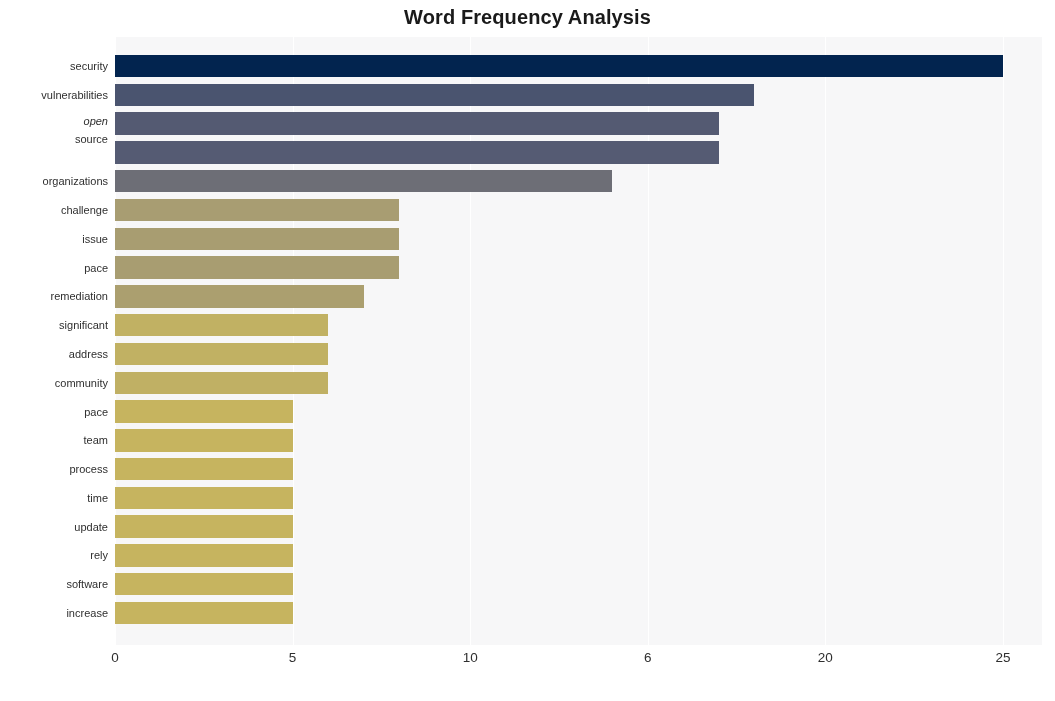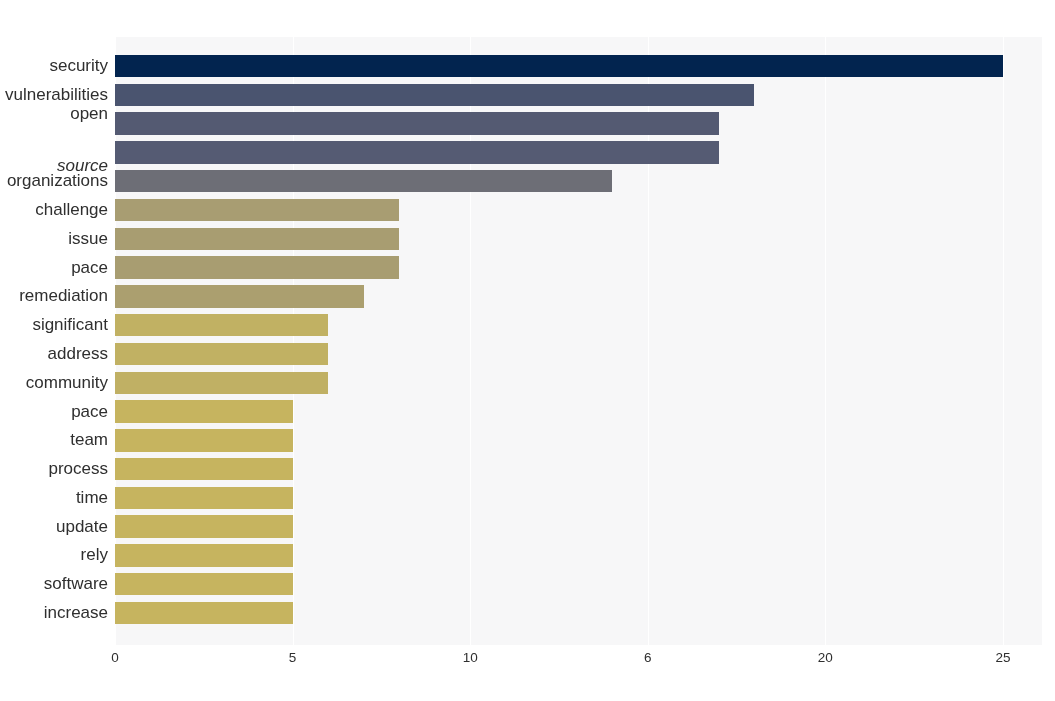--- a/index.html
+++ b/index.html
@@ -80,21 +80,21 @@
     left: 0;
     top: 37px;
     width: 108px;
     height: 608px;
   }
   .ytick {
     position: absolute;
     right: 0;
     width: 108px;
     text-align: right;
-    font-size: 17px;
+    font-size: 11px;
     color: #2f2f2f;
     white-space: nowrap;
     line-height: 14px;
   }
 
   
   #xtick-layer {
     position: absolute;
     left: 115px;
     top: 650px;
@@ -118,20 +118,21 @@
     text-align: center;
     font-size: 14px;
     color: #2f2f2f;
   }
 </style>
 </head>
 <body>
 
 <div id="figure">
 
+  <div id="chart-title">Word Frequency Analysis</div>
 
   <div id="plot-area">
     <div id="grid-layer">
         <div class="gridline-v" style="left: 0px;"></div>
         <div class="gridline-v" style="left: 177.586px;"></div>
         <div class="gridline-v" style="left: 355.172px;"></div>
         <div class="gridline-v" style="left: 532.759px;"></div>
         <div class="gridline-v" style="left: 710.345px;"></div>
         <div class="gridline-v" style="left: 887.931px;"></div>
       </div>
@@ -195,22 +196,22 @@
         </div>
         <div class="bar-row" style="top: 564.818px; height: 22.4545px;">
           <div class="bar" title="increase: 5" style="width: 177.586px; background: rgb(198, 180, 95);"></div>
         </div>
       </div>
   </div>
 
   <div id="ytick-layer">
       <div class="ytick" style="top: 22.0758px;">security</div>
       <div class="ytick" style="top: 50.8636px;">vulnerabilities</div>
-      <div class="ytick" style="top: 70px;">open</div>
-      <div class="ytick" style="top: 122px; font-style: italic;">source</div>
+      <div class="ytick" style="top: 77px; font-style: italic;">open</div>
+      <div class="ytick" style="top: 95px;">source</div>
       <div class="ytick" style="top: 137.227px;">organizations</div>
       <div class="ytick" style="top: 166.015px;">challenge</div>
       <div class="ytick" style="top: 194.803px; padding-left: 47px;">issue</div>
       <div class="ytick" style="top: 223.591px;">pace</div>
       <div class="ytick" style="top: 252.379px;">remediation</div>
       <div class="ytick" style="top: 281.167px;">significant</div>
       <div class="ytick" style="top: 309.955px;">address</div>
       <div class="ytick" style="top: 338.742px; padding-left: 8px;">community</div>
       <div class="ytick" style="top: 367.53px;">pace</div>
       <div class="ytick" style="top: 396.318px;">team</div>

